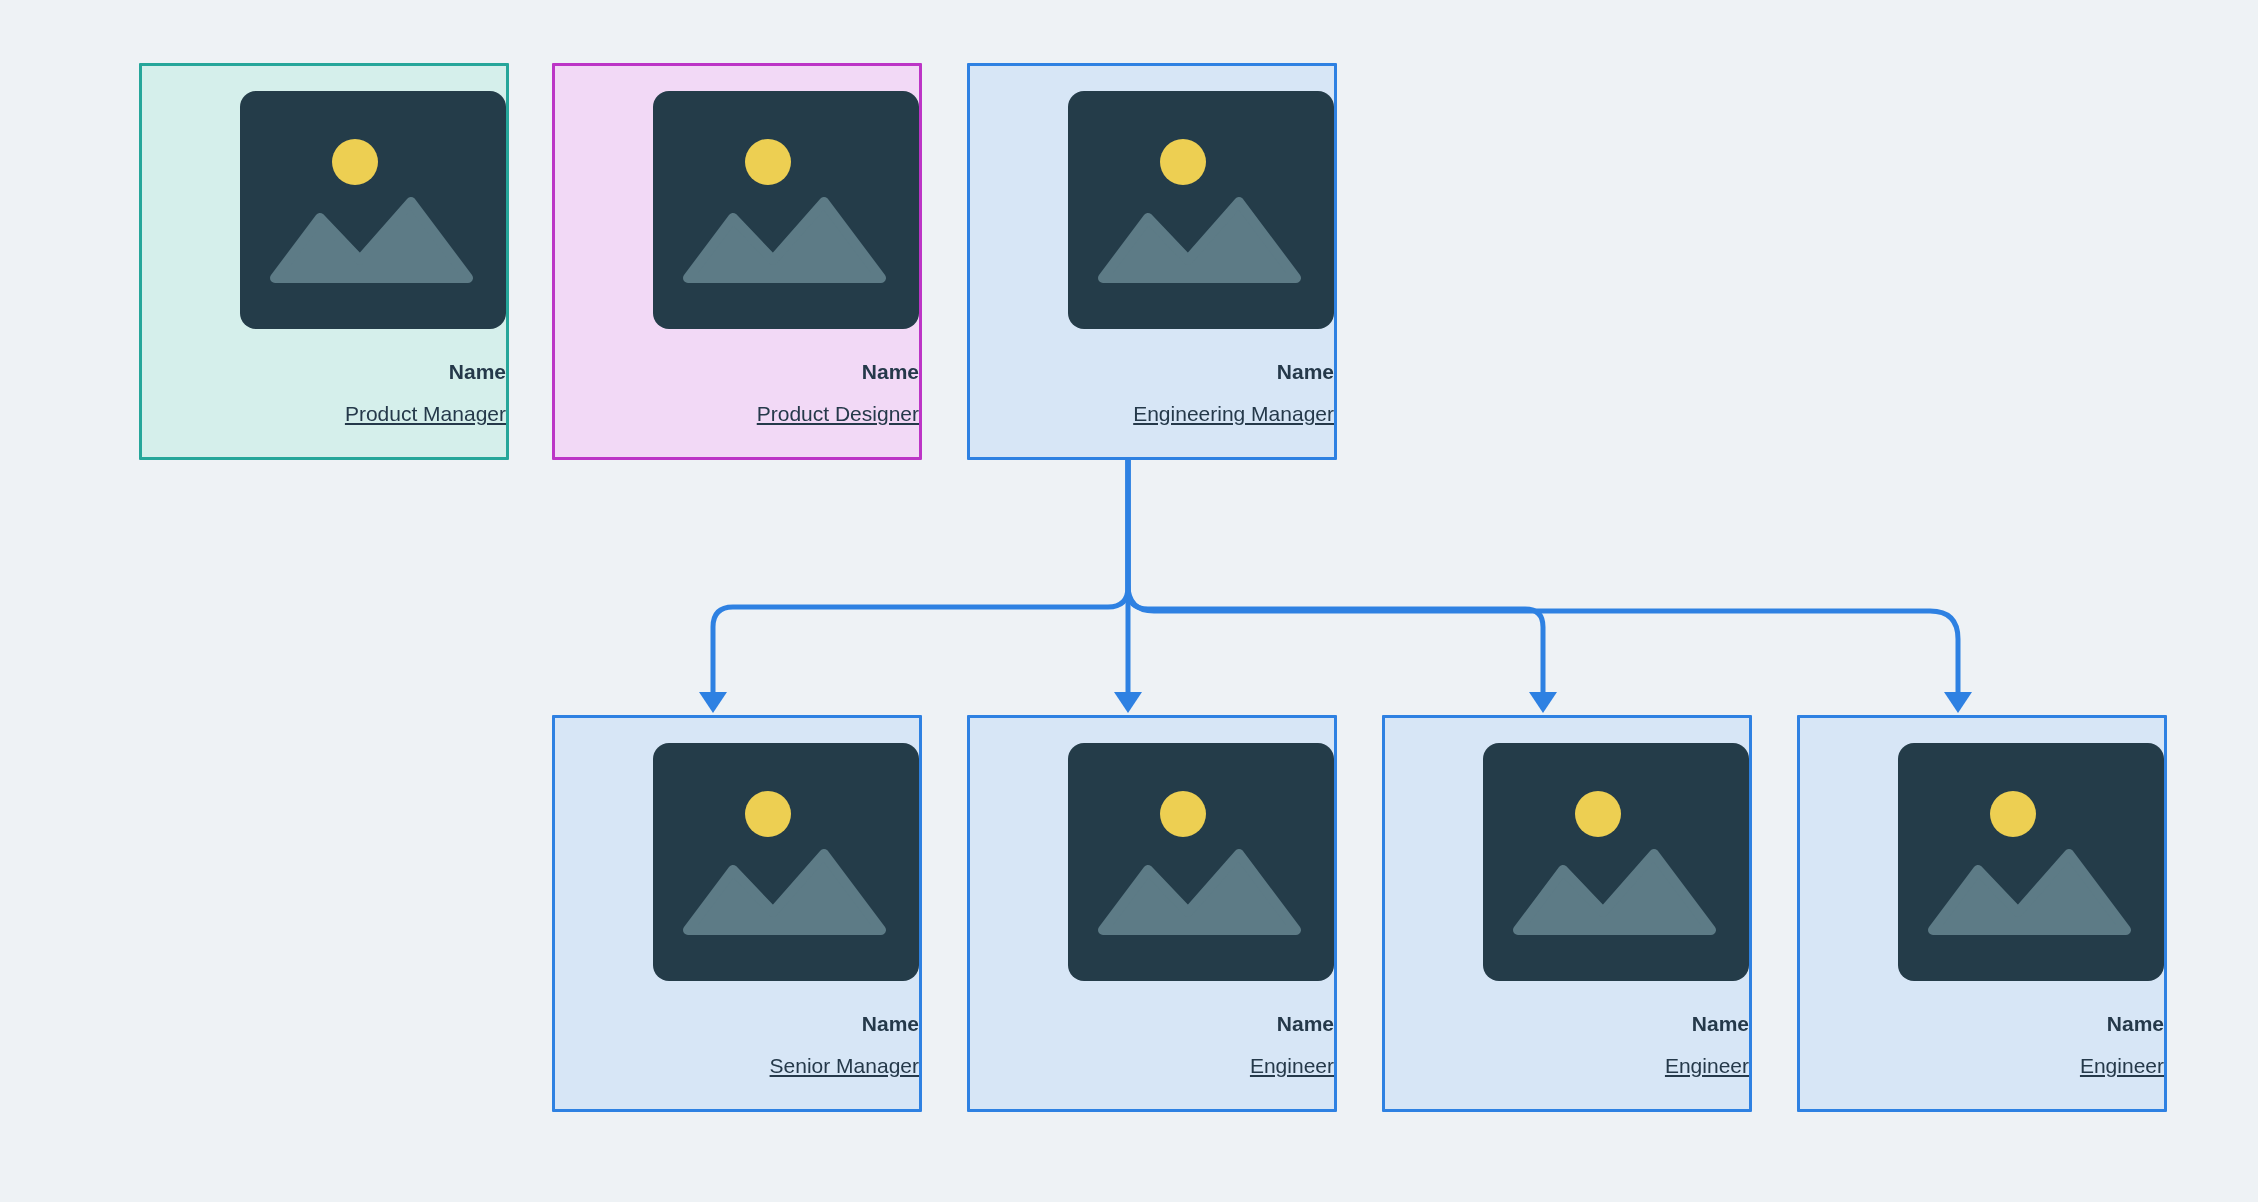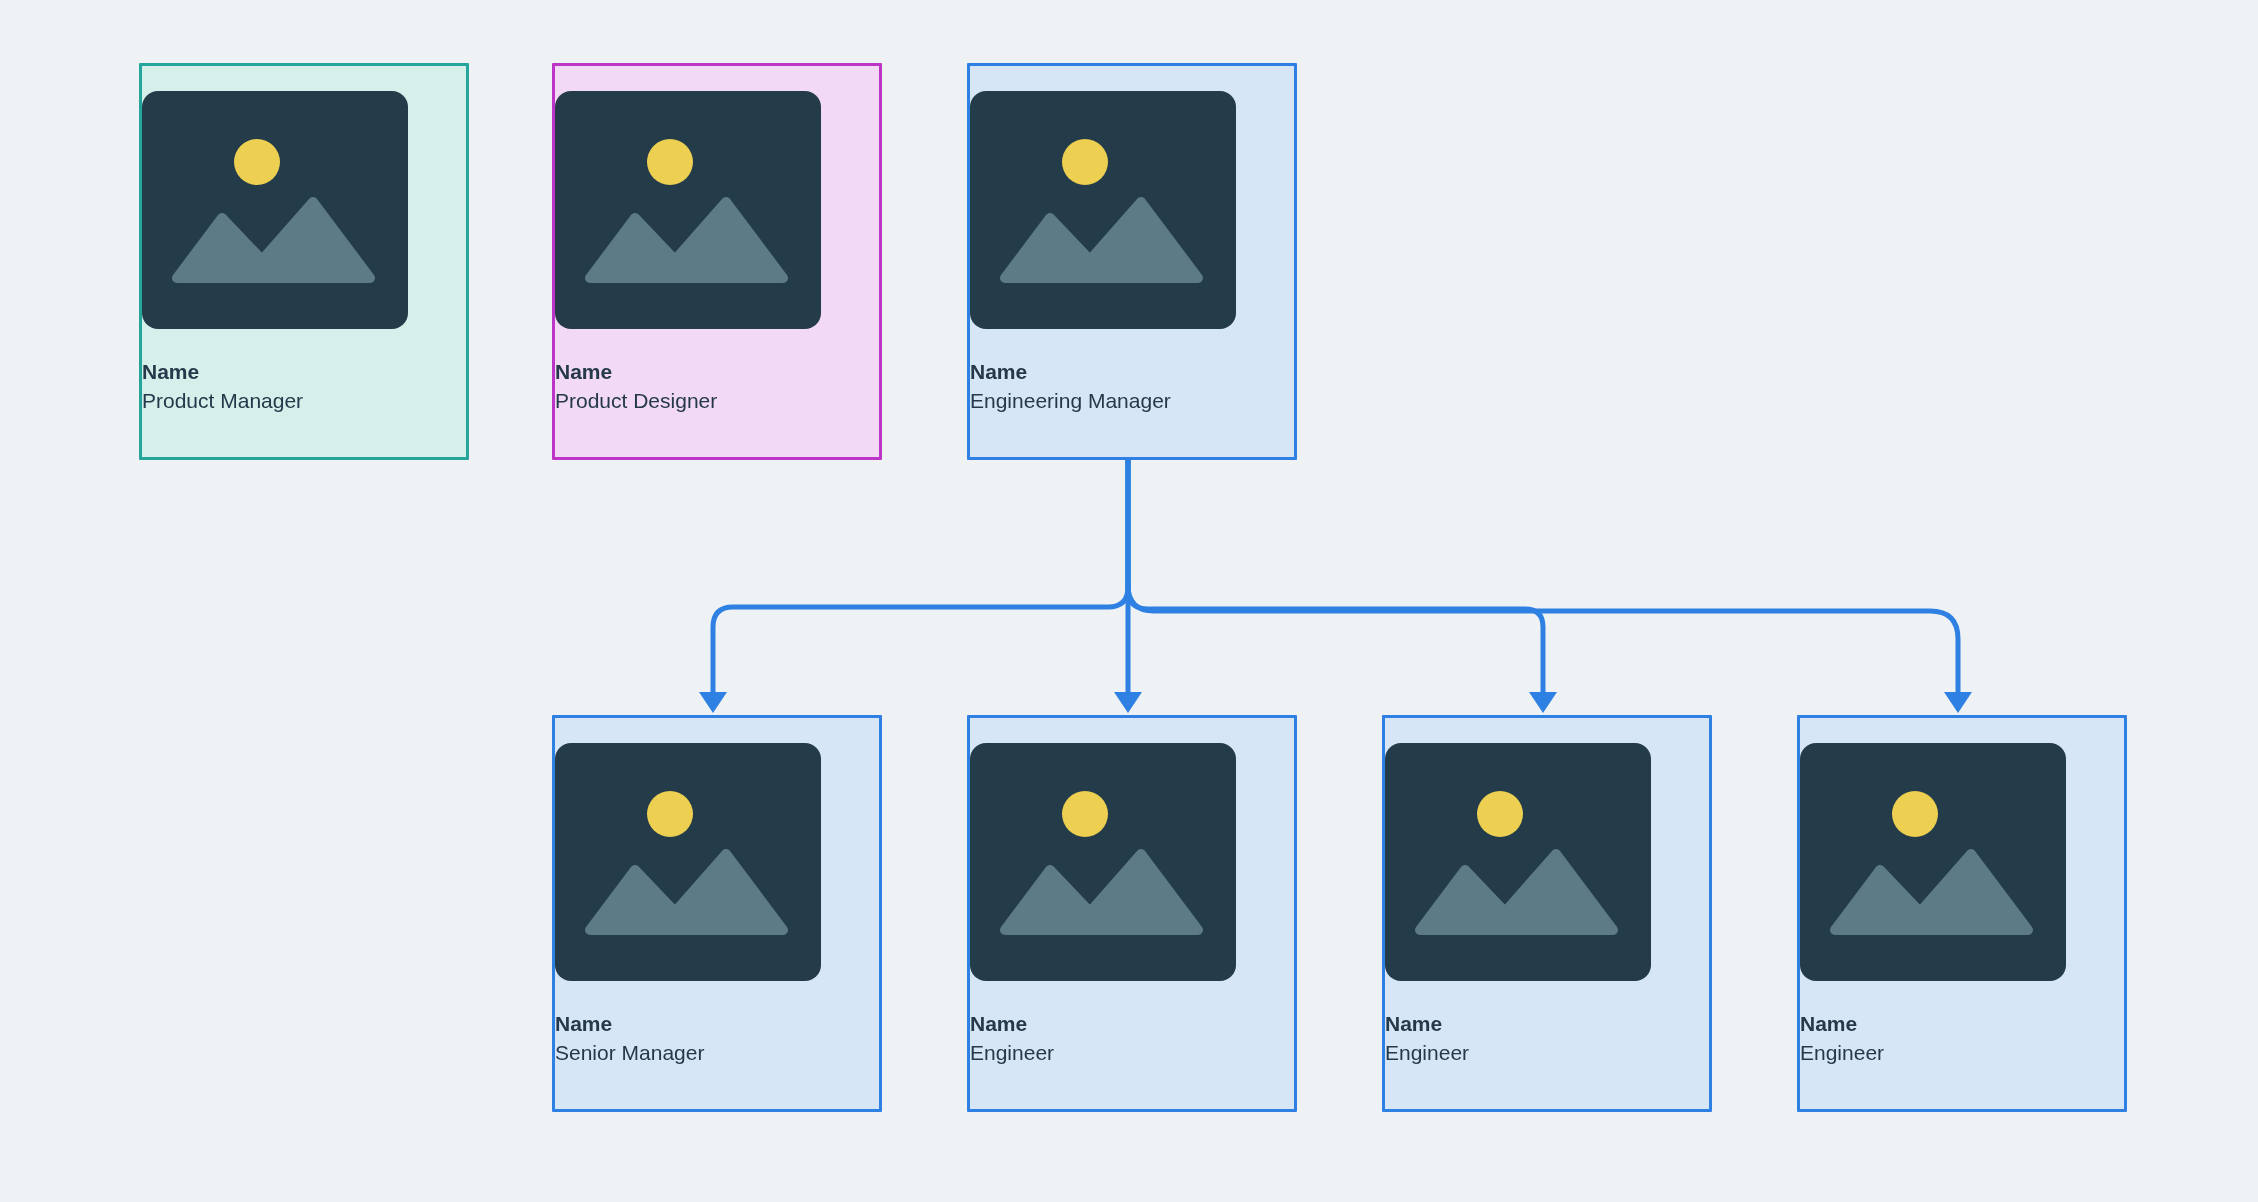--- a/index.html
+++ b/index.html
@@ -22,28 +22,28 @@
   .edge {
     fill: none;
     stroke: var(--connector, #2e81e2);
     stroke-width: 5;
     stroke-linecap: round;
   }
   .arrow { fill: var(--connector, #2e81e2); }
 
   .card {
     position: absolute;
-    width: 330px;
+    width: 370px;
     height: 397px;
     box-sizing: border-box;
     border: 3px solid #999;
     border-radius: 1px;
     display: flex;
     flex-direction: column;
-    align-items: flex-start;
+    align-items: flex-end;
     padding-top: 25px;
   }
   .theme-teal { border-color: var(--teal-border, #26a69a); background: var(--teal-bg, #d5efeb); }
   .theme-pink { border-color: var(--pink-border, #bc35c6); background: var(--pink-bg, #f2d9f6); }
   .theme-blue { border-color: var(--blue-border, #2e81e2); background: var(--blue-bg, #d7e6f6); }
 
   .placeholder { width: 266px; height: 238px; display: block; }
   .img-bg { fill: var(--image-bg, #243c49); }
   .sun { fill: var(--sun, #edcf52); }
   .mtn {
@@ -54,25 +54,26 @@
   }
   .name {
     margin-top: 30px;
     font-size: 21px;
     font-weight: bold;
     line-height: 25px;
     color: var(--text-color, #25394a);
     text-align: center;
   }
   .role {
-    margin-top: 4px;
+    margin-top: 17px;
     font-size: 21px;
     line-height: 25px;
     color: var(--text-color, #25394a);
     text-align: center;
+    text-decoration: underline;
   }
 </style>
 </head>
 <body>
 
 <div class="canvas">
 
   <svg class="edges-layer" viewBox="0 0 2258 1202">
     <path class="edge" d="M1128 460 L1128 587 Q1128 607 1108 607 L733 607 Q713 607 713 627 L713 696"></path>
     <path class="edge" d="M1128 460 L1128 696"></path>

